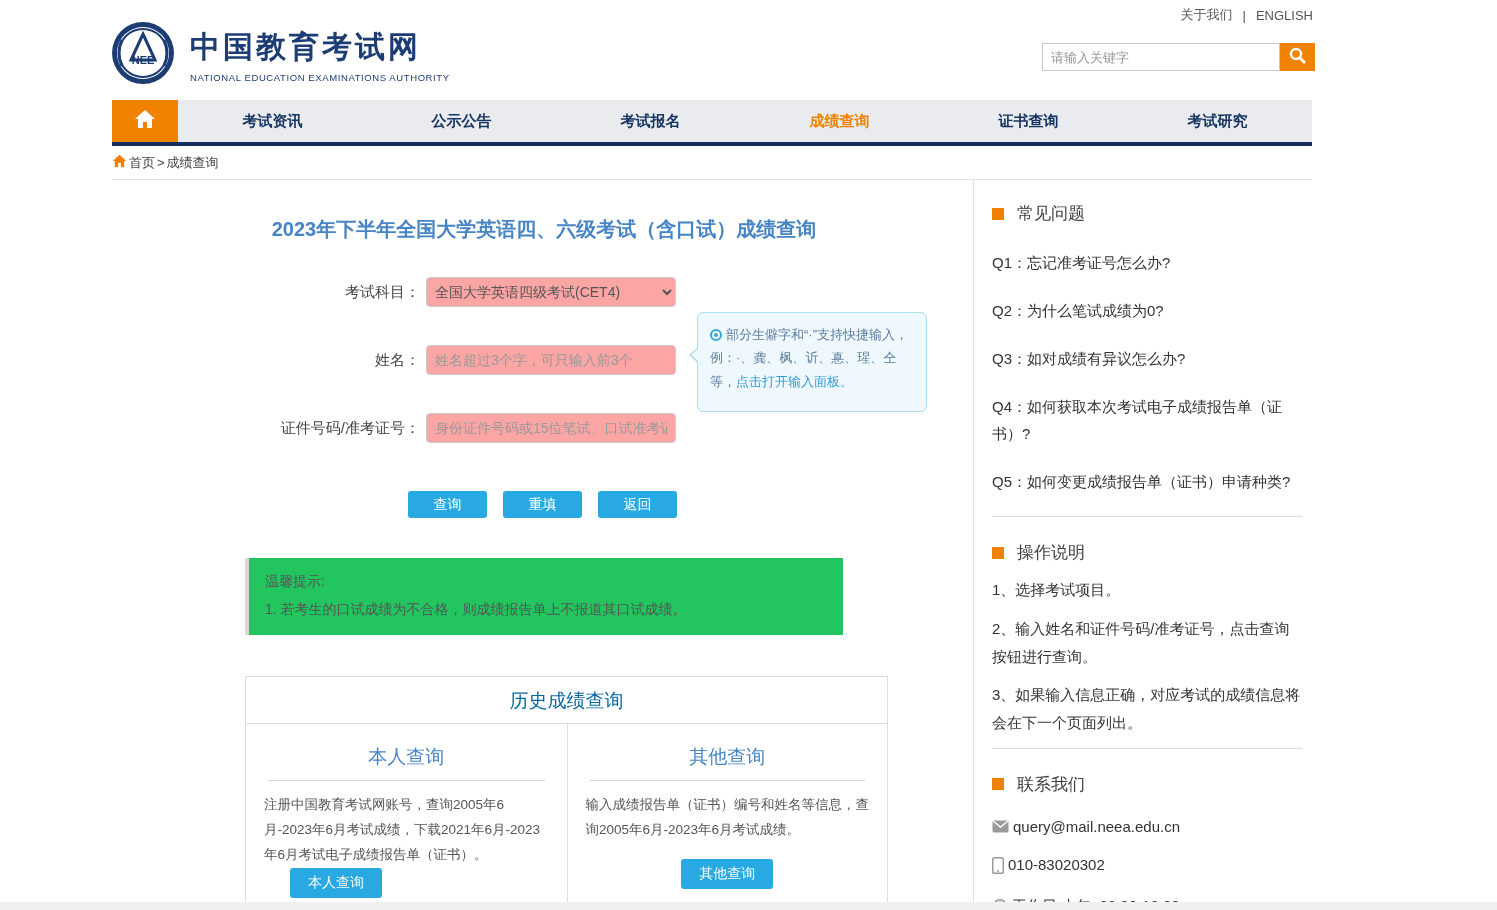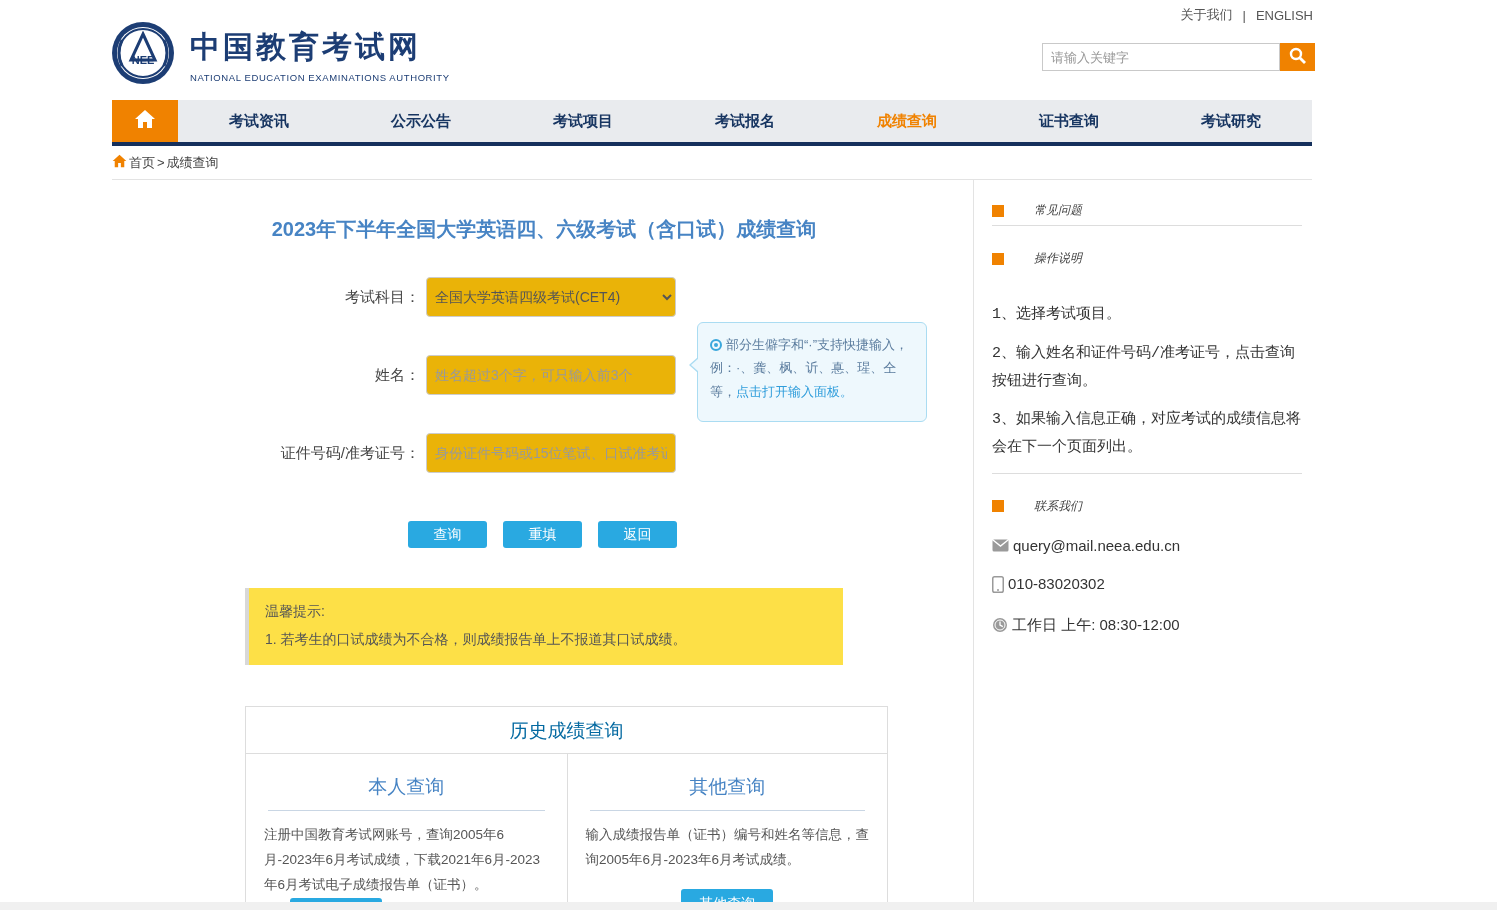--- a/index.html
+++ b/index.html
@@ -38,22 +38,22 @@
 
   
   .content { margin-left:112px; width:1200px; display:flex; min-height:723px; }
   .main-left { width:861px; padding:30px 130px 0 133px; }
   .sidebar { flex:1; border-left:1px solid #e3e3e3; padding:22px 10px 0 18px; }
 
   
   .page-title { font-size:20px; color:#4784c4; text-align:center; margin:6px 0 34px; font-weight:bold; }
   .form-row { display:flex; align-items:center; margin-bottom:38px; position:relative; }
   .form-label { width:175px; text-align:right; font-size:15px; color:#444; flex:none; }
-  .form-field { margin-left:6px; width:250px; height:40px; border:1px solid #ccc; border-radius:4px;
-    font-size:14px; color:#555; padding:0 8px; background:#eab308; outline:none; }
+  .form-field { margin-left:6px; width:250px; height:30px; border:1px solid #ccc; border-radius:4px;
+    font-size:14px; color:#555; padding:0 8px; background:#fca5a5; outline:none; }
   .form-field::placeholder { color:#999; }
   select.form-field { padding:0 4px; }
 
   .tooltip { position:absolute; left:452px; top:-33px; width:230px; background:#eef8fd;
     border:1px solid #aadcf2; border-radius:6px; padding:10px 10px 18px 12px;
     font-size:13px; color:#5b7c9e; line-height:1.8; }
   .tooltip:before { content:""; position:absolute; left:-9px; top:34px; width:0; height:0;
     border-top:8px solid transparent; border-bottom:8px solid transparent;
     border-right:9px solid #aadcf2; }
   .tooltip:after { content:""; position:absolute; left:-7px; top:35px; width:0; height:0;
@@ -63,47 +63,47 @@
     border-radius:50%; position:relative; vertical-align:-2px; margin-right:4px; }
   .radio-ico:after { content:""; position:absolute; left:2px; top:2px; width:4px; height:4px;
     background:#3aa7dc; border-radius:50%; }
   .tooltip a { color:#2f9ddb; text-decoration:none; cursor:pointer; }
 
   .btn-row { margin:48px 0 8px 163px; display:flex; gap:16px; }
   .btn { background:#29a9e1; color:#fff; border:none; border-radius:3px; font-size:14px;
     width:79px; height:27px; cursor:pointer; }
 
   
-  .notice { margin-top:40px; width:598px; background:#fde047; border-left:4px solid #d8d8d8;
+  .notice { margin-top:40px; width:598px; background:#22c55e; border-left:4px solid #d8d8d8;
     padding:15px 14px 16px 16px; }
   .notice .n-title { font-size:14px; color:#555; margin-bottom:10px; }
   .notice .n-line { font-size:14px; color:#555; }
 
   
   .history { margin-top:41px; width:643px; border:1px solid #ddd; }
   .history-title { height:47px; line-height:47px; text-align:center; font-size:19px;
     color:#0369a1; border-bottom:1px solid #ddd; }
   .history-cols { display:flex; }
   .history-col { width:50%; padding:14px 18px 20px; }
   .history-col + .history-col { border-left:1px solid #ddd; }
   .hc-title { font-size:19px; color:#4784c4; text-align:center; margin:6px 0 10px; }
   .hc-rule { border-bottom:1px solid #c9d6e4; margin:0 4px 12px; }
   .hc-desc { font-size:13.5px; color:#555; line-height:1.85; }
   .hc-btn { background:#29a9e1; color:#fff; border:none; border-radius:3px; font-size:14px;
     padding:6px 18px; cursor:pointer; }
   .hc-btn.inline { margin-left:26px; vertical-align:middle; }
   .hc-btn-wrap { text-align:center; margin-top:16px; }
 
   
-  .side-header { display:flex; align-items:center; gap:30px; font-size:12px; color:#3f3f3f;font-style:italic; }
+  .side-header { display:flex; align-items:center; gap:13px; font-size:17px; color:#3f3f3f; }
   .side-square { width:12px; height:12px; background:#f08200; flex:none; }
   .faq-list { margin-top:24px; }
   .faq-item { font-size:15px; color:#333; line-height:1.8; margin-bottom:21px; cursor:pointer; }
   .side-divider { border-top:1px solid #ddd; margin:6px 0 24px; }
-  .instr-list { margin-top:34px;font-family:Liberation Mono, monospace; }
+  .instr-list { margin-top:12px; }
   .instr-item { font-size:15px; color:#333; line-height:1.85; margin-bottom:11px; }
   .contact-list { margin-top:22px; }
   .contact-row { display:flex; gap:4px; align-items:flex-start; margin-bottom:20px;
     font-size:15px; color:#333; }
   .contact-row .cicon { flex:none; margin-top:1px; }
 
   .footer-strip { position:absolute; left:0; bottom:0; width:100%; height:8px; background:#f0f0f0; }
 </style>
 </head>
 <body>
@@ -147,21 +147,20 @@
 <div class="nav">
   <div class="nav-home">
     <span>
       <svg width="22" height="20" viewBox="0 0 22 20">
         <path d="M11 1 L21 10 L18 10 L18 19 L13 19 L13 13 L9 13 L9 19 L4 19 L4 10 L1 10 Z" fill="#fff"></path>
       </svg>
     </span>
   </div>
   <div class="nav-item">考试资讯</div>
   <div class="nav-item">公示公告</div>
-  <div class="nav-item">考试项目</div>
   <div class="nav-item">考试报名</div>
   <div class="nav-item active">成绩查询</div>
   <div class="nav-item">证书查询</div>
   <div class="nav-item">考试研究</div>
 </div>
 
 <div class="breadcrumb">
   <span>
     <svg width="15" height="14" viewBox="0 0 22 20">
       <path d="M11 1 L21 10 L18 10 L18 19 L13 19 L13 13 L9 13 L9 19 L4 19 L4 10 L1 10 Z" fill="#f08200"></path>
@@ -227,20 +226,27 @@
         </div>
       </div>
     </div>
   </div>
 
   <aside class="sidebar">
     <div class="side-header">
       <span class="side-square"></span>
       <span>常见问题</span>
     </div>
+    <div class="faq-list">
+      <div class="faq-item">Q1：忘记准考证号怎么办?</div>
+      <div class="faq-item">Q2：为什么笔试成绩为0?</div>
+      <div class="faq-item">Q3：如对成绩有异议怎么办?</div>
+      <div class="faq-item">Q4：如何获取本次考试电子成绩报告单（证书）?</div>
+      <div class="faq-item">Q5：如何变更成绩报告单（证书）申请种类?</div>
+    </div>
     <div class="side-divider"></div>
 
     <div class="side-header">
       <span class="side-square"></span>
       <span>操作说明</span>
     </div>
     <div class="instr-list">
       <div class="instr-item">1、选择考试项目。</div>
       <div class="instr-item">2、输入姓名和证件号码/准考证号，点击查询按钮进行查询。</div>
       <div class="instr-item">3、如果输入信息正确，对应考试的成绩信息将会在下一个页面列出。</div>

